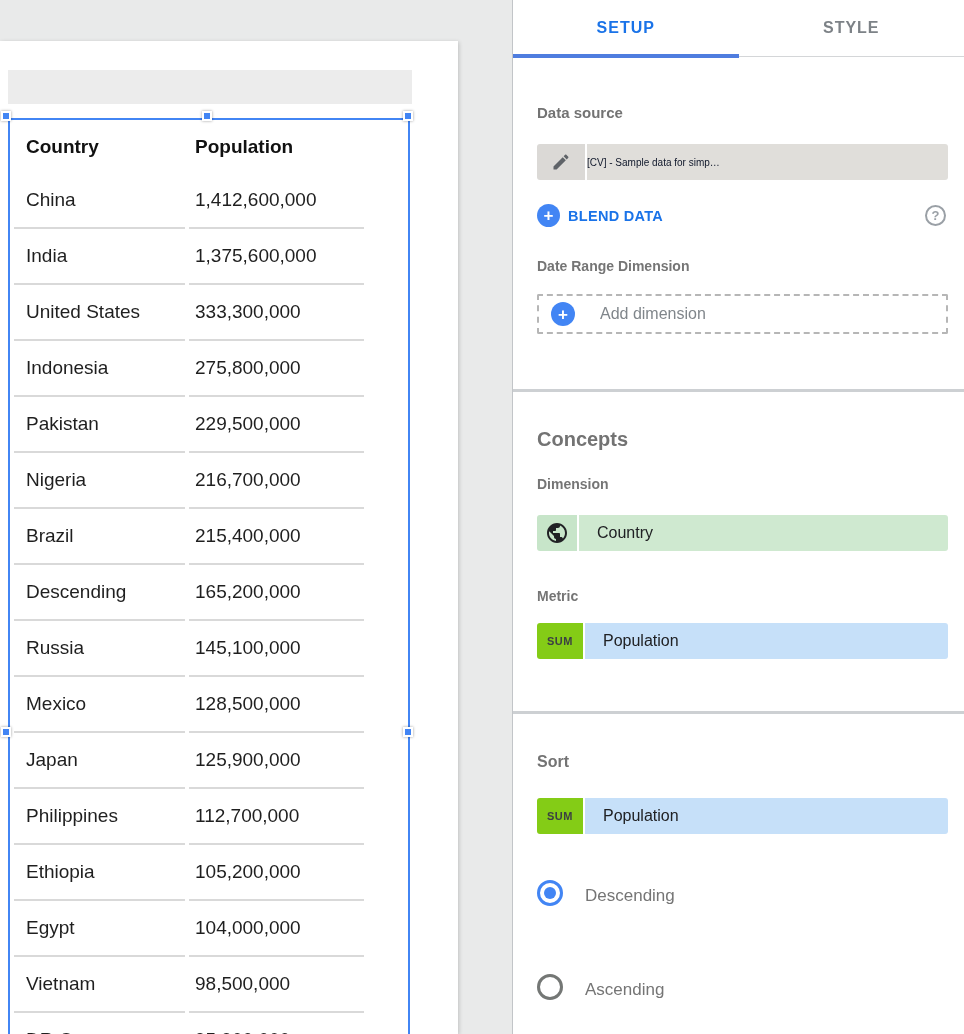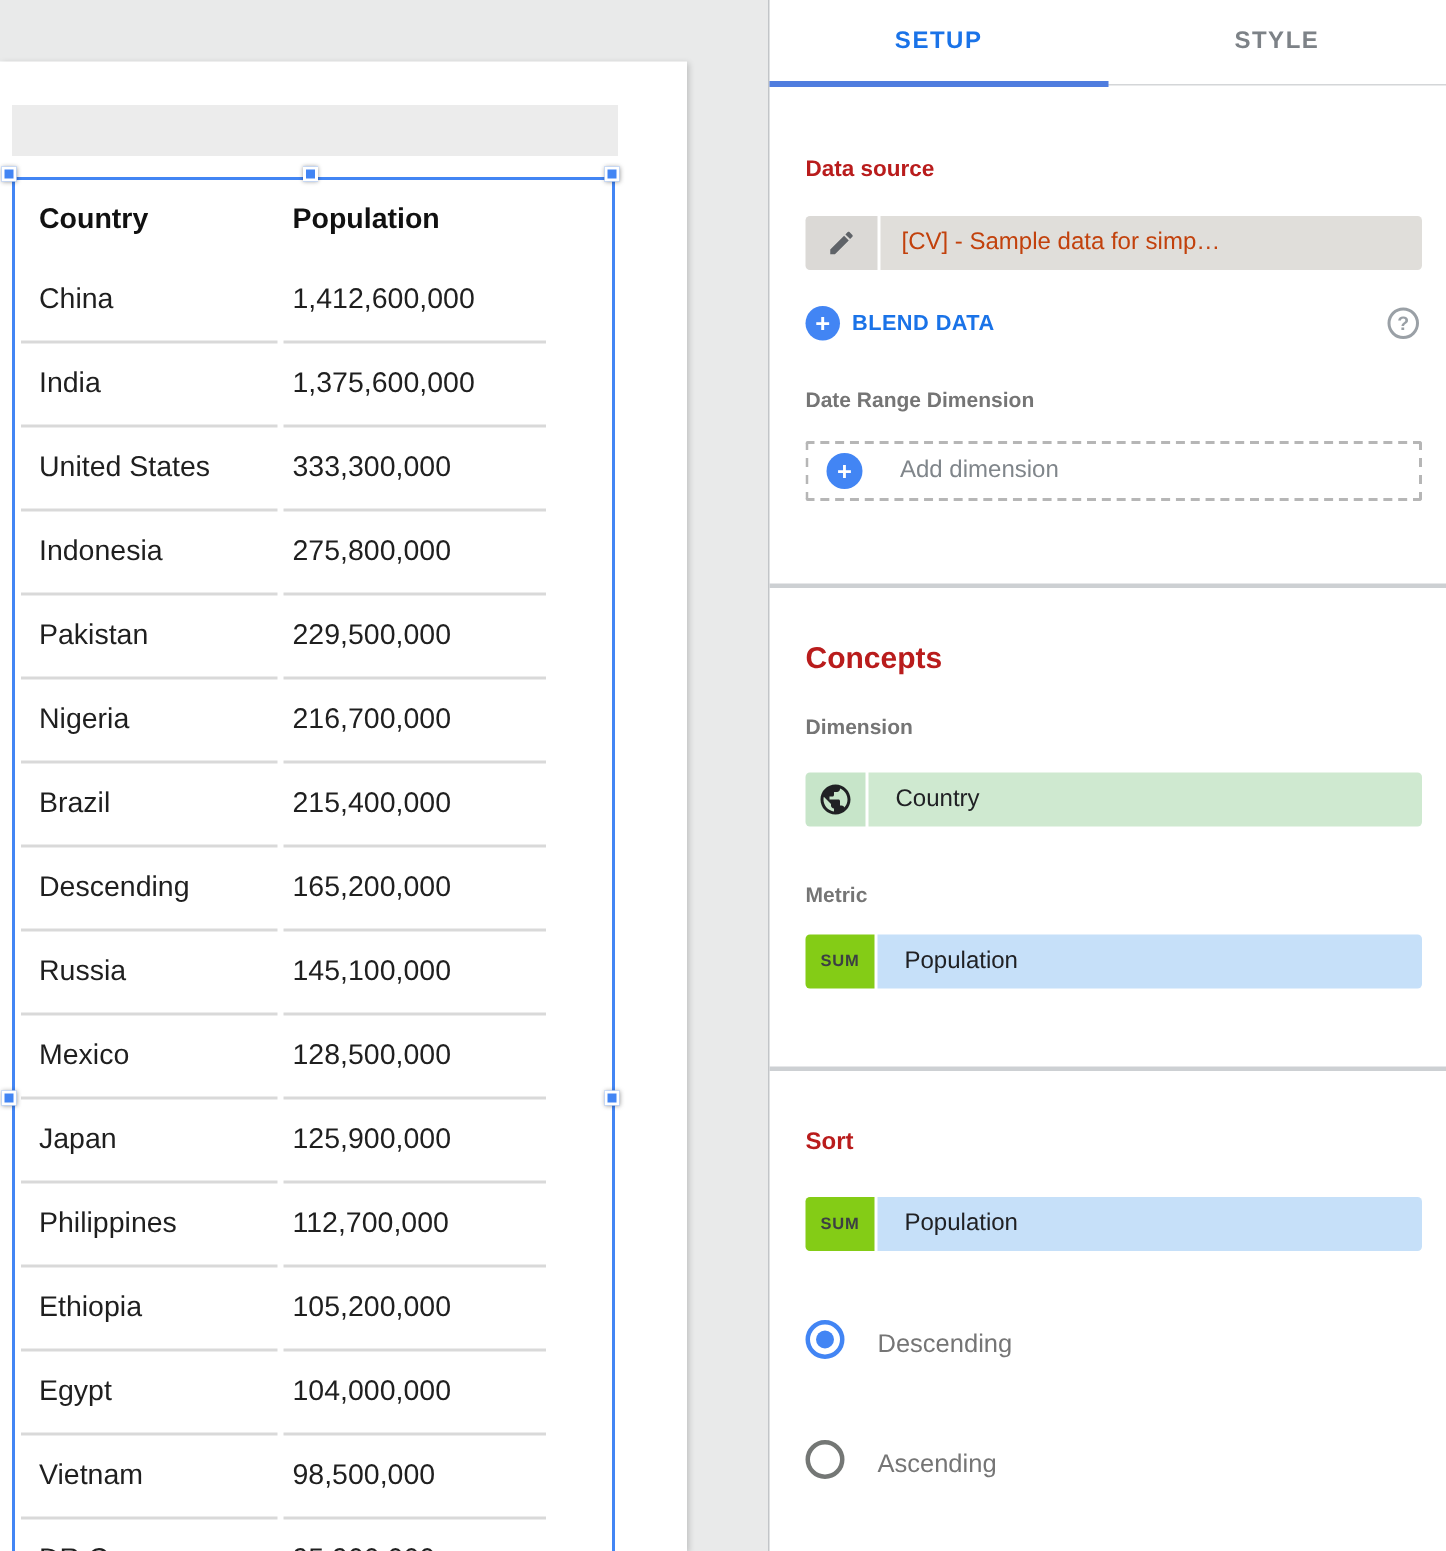--- a/index.html
+++ b/index.html
@@ -31,29 +31,29 @@
     background:#fff; border-left:1px solid #c2c5c8; }
   .tabbar { position:relative; display:flex; height:57px; border-bottom:1px solid #d4d6d8;justify-content:space-between; }
   .tab { flex:1; display:flex; align-items:center; justify-content:center;
     font-size:16px; font-weight:bold; letter-spacing:1px; cursor:pointer; }
   .tab.active { color:#1a73e8; }
   .tab.inactive { color:#7d8287; }
   .tab-underline { position:absolute; left:0; bottom:-2px; width:226px; height:4px;
     background:#4f7ddf; }
 
   .panel-body { padding:0 16px 0 24px; }
-  .sec-label { font-size:15px; font-weight:bold; color:#b91c1c; }
+  .sec-label { font-size:15px; font-weight:bold; color:#737373; }
   .sub-label { font-size:14px; font-weight:bold; color:#757575; }
 
   .lbl-datasource { margin-top:47px; }
   .ds-chip { display:flex; height:36px; margin-top:23px; }
   .ds-chip .seg-icon { width:48px; background:#dbd9d6; border-radius:3px 0 0 3px;
     display:flex; align-items:center; justify-content:center; margin-right:2px; }
   .ds-chip .seg-text { flex:1; background:#e0deda; border-radius:0 3px 3px 0;
-    display:flex; align-items:center; padding-left:14px; font-size:16px; color:#c2410c;
+    display:flex; align-items:center; font-size:10px; color:#0f172a;
     white-space:nowrap; overflow:hidden; }
 
   .blend-row { display:flex; align-items:center; margin-top:24px; }
   .plus-circle { width:23px; height:23px; border-radius:50%; background:#4285f4;
     color:#fff; font-size:17px; font-weight:bold; display:flex; align-items:center;
     justify-content:center; line-height:1; }
   .blend-label { margin-left:8px; font-size:14.5px; font-weight:bold;
     letter-spacing:.3px; color:#1a73e8; cursor:pointer; }
   .help-circle { margin-left:auto; margin-right:2px; width:21px; height:21px;
     border:2px solid #9aa0a6; border-radius:50%; color:#9aa0a6; font-size:13px;
@@ -83,21 +83,21 @@
   .field-chip .seg-text { flex:1; border-radius:0 3px 3px 0; display:flex;
     align-items:center; padding-left:18px; font-size:16px; color:#202124; }
   .green .seg-icon { width:40px; background:#c7e5c9; }
   .green .seg-text { background:#cfe9d0; }
   .blue .seg-icon { width:46px; background:#84cc16; font-size:11px; font-weight:bold;
     letter-spacing:.5px; color:#3c4043; }
   .blue .seg-text { background:#c6e0f9; }
 
   .radio-row { display:flex; align-items:flex-end; }
   .rr1 { margin-top:46px; }
-  .rr2 { margin-top:54px; }
+  .rr2 { margin-top:68px; }
   .radio { width:26px; height:26px; border-radius:50%; position:relative; flex:none; }
   .radio.sel { border:3px solid #4285f4; }
   .radio.unsel { border:3px solid #747775; }
   .radio.sel::after { content:""; position:absolute; left:4px; top:4px; width:12px;
     height:12px; border-radius:50%; background:#4285f4; }
   .radio-label { margin-left:22px; font-size:17px; color:#757575; }
 
   .icon-svg { display:block; }
 </style>
 </head>

